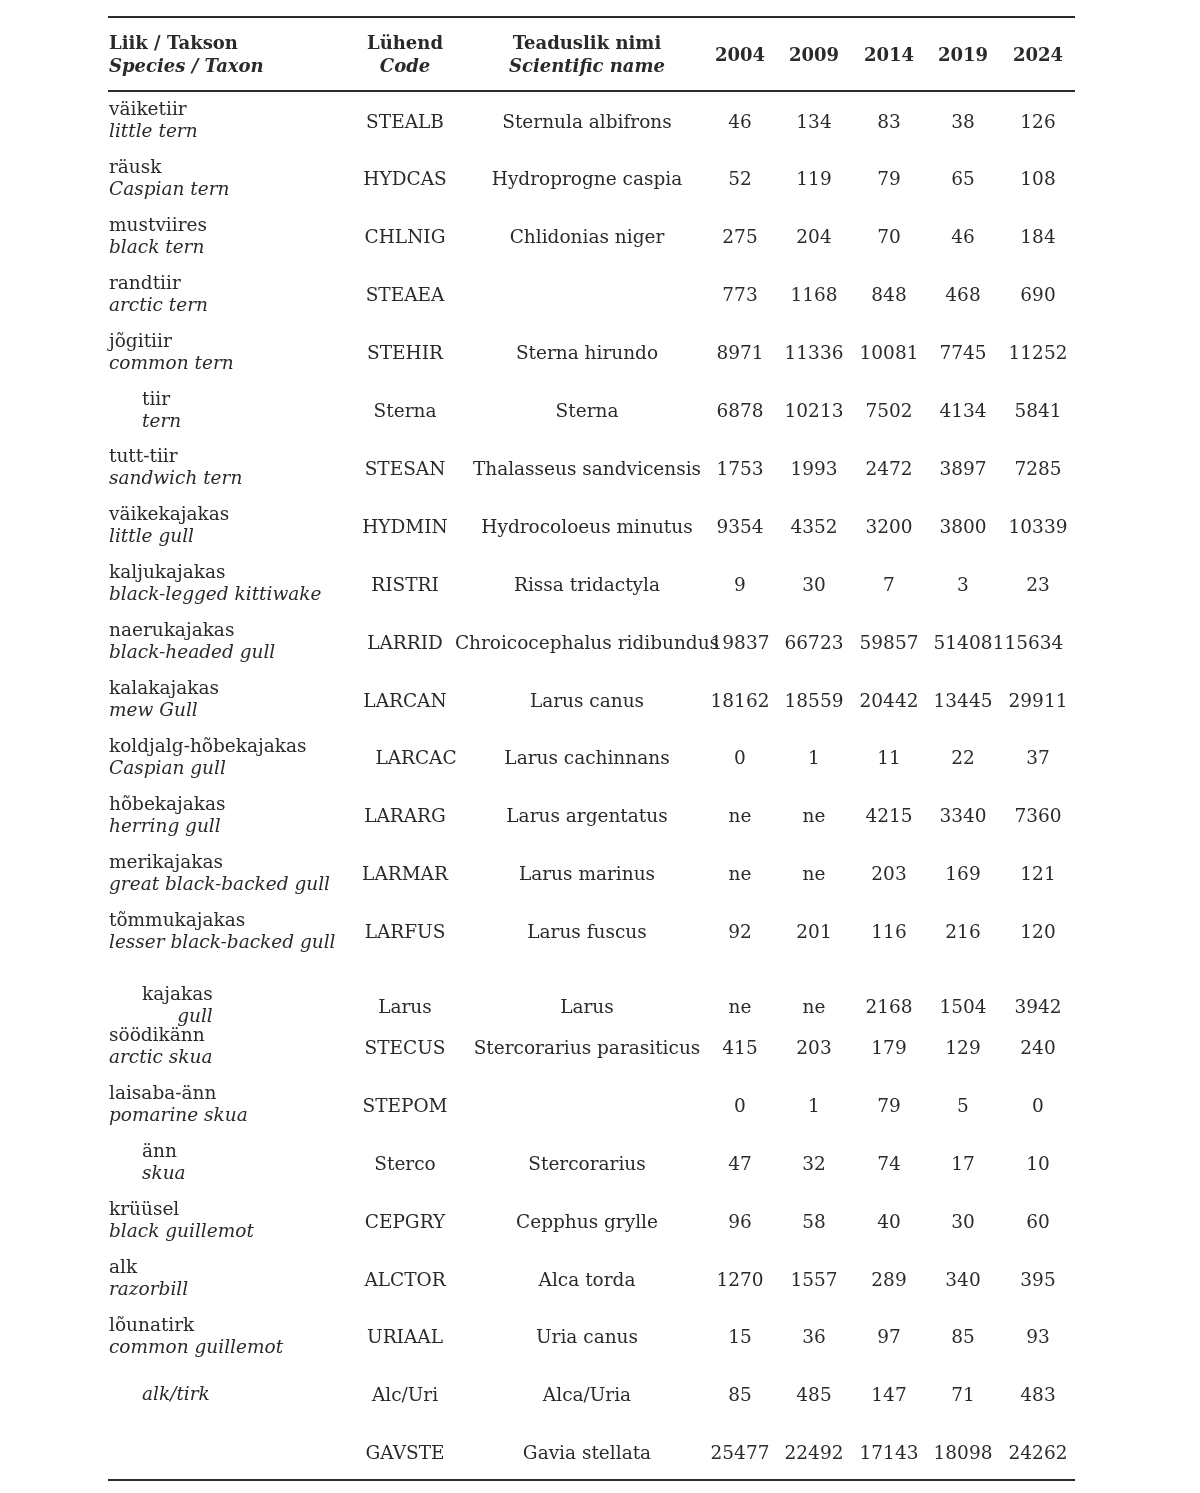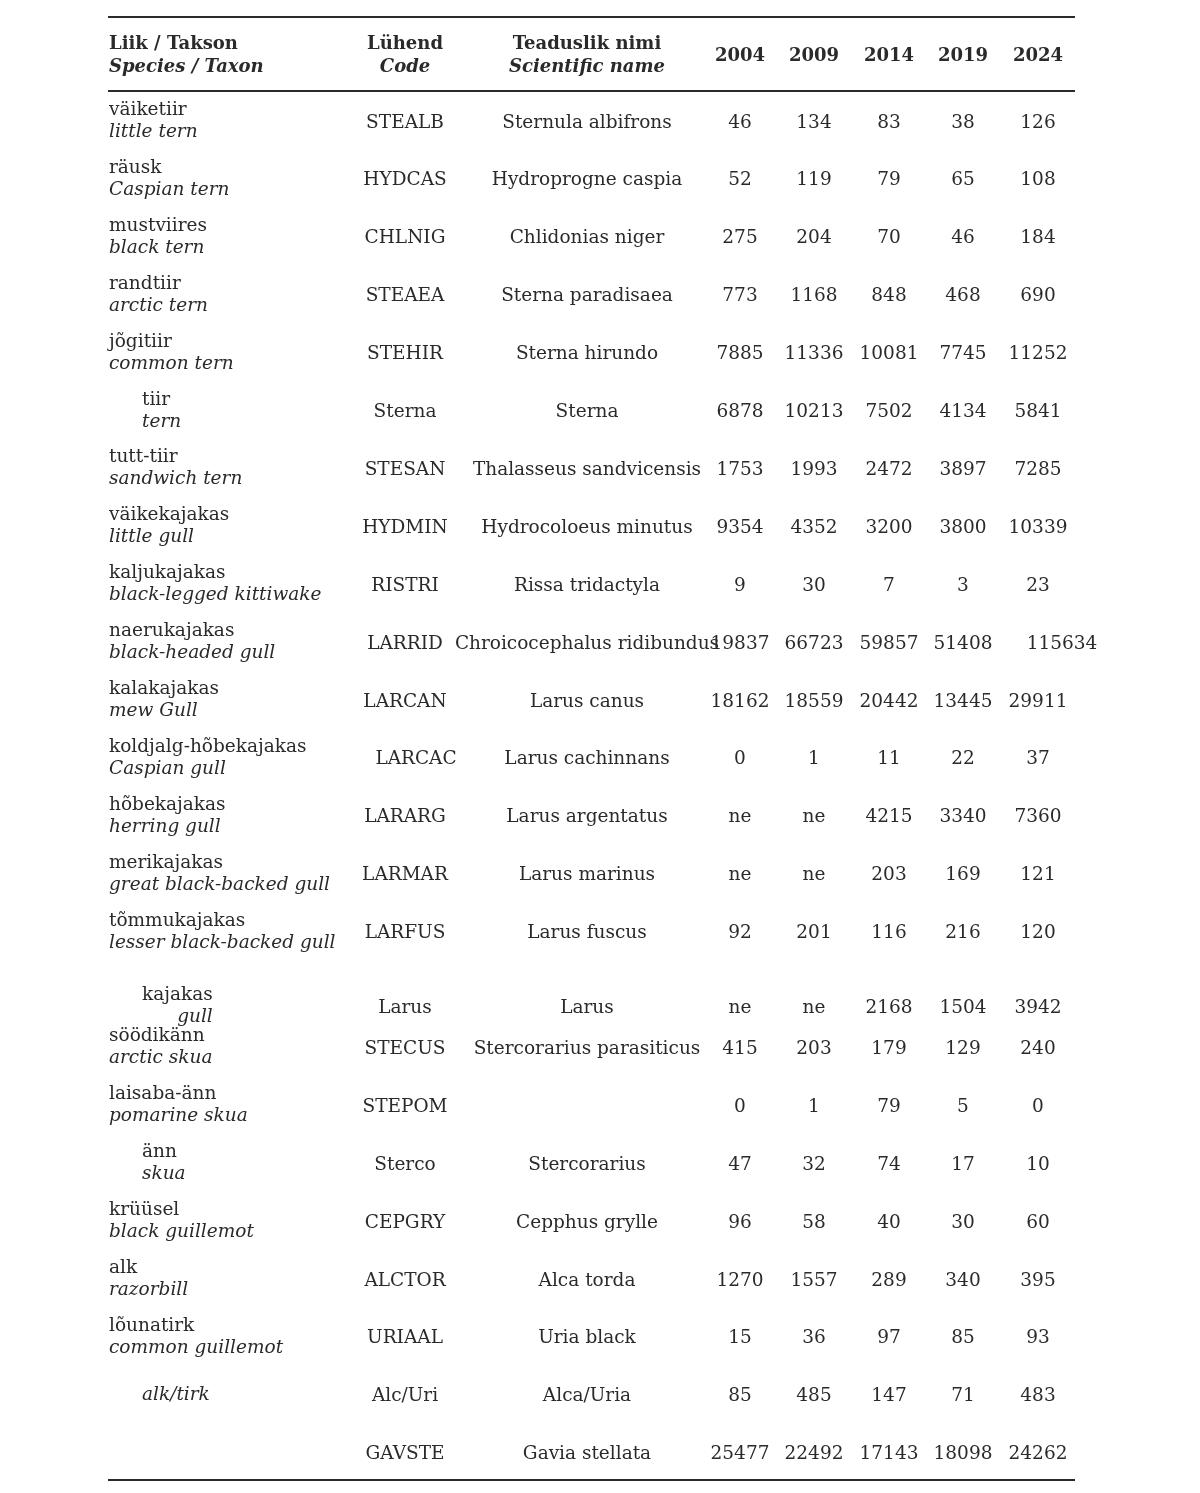--- a/index.html
+++ b/index.html
@@ -95,35 +95,34 @@
       <div class="cell" style="left: 889px;">70</div>
       <div class="cell" style="left: 963px;">46</div>
       <div class="cell" style="left: 1038px;">184</div>
     </div>
     <div class="row" style="top: 173.7px;">
       <div class="sp">
         <span class="est">randtiir</span>
         <span class="eng">arctic tern</span>
       </div>
       <div class="cell" style="left: 405px;">STEAEA</div>
-      <div class="cell it" style="left: 587px;">Sterna paradisaea</div>
       <div class="cell" style="left: 740px;">773</div>
       <div class="cell" style="left: 814px;">1168</div>
       <div class="cell" style="left: 889px;">848</div>
       <div class="cell" style="left: 963px;">468</div>
       <div class="cell" style="left: 1038px;">690</div>
     </div>
     <div class="row" style="top: 231.6px;">
       <div class="sp">
         <span class="est">jõgitiir</span>
         <span class="eng">common tern</span>
       </div>
       <div class="cell" style="left: 405px;">STEHIR</div>
       <div class="cell it" style="left: 587px;">Sterna hirundo</div>
-      <div class="cell" style="left: 740px;">7885</div>
+      <div class="cell" style="left: 740px;">8971</div>
       <div class="cell" style="left: 814px;">11336</div>
       <div class="cell" style="left: 889px;">10081</div>
       <div class="cell" style="left: 963px;">7745</div>
       <div class="cell" style="left: 1038px;">11252</div>
     </div>
     <div class="row" style="top: 289.5px;">
       <div class="sp indent">
         <span class="est">tiir</span>
         <span class="eng">tern</span>
       </div>
@@ -178,21 +177,21 @@
       <div class="sp">
         <span class="est">naerukajakas</span>
         <span class="eng">black-headed gull</span>
       </div>
       <div class="cell" style="left: 405px;">LARRID</div>
       <div class="cell it" style="left: 587px;">Chroicocephalus ridibundus</div>
       <div class="cell" style="left: 740px;">19837</div>
       <div class="cell" style="left: 814px;">66723</div>
       <div class="cell" style="left: 889px;">59857</div>
       <div class="cell" style="left: 963px;">51408</div>
-      <div class="cell" style="left: 1062px;">115634</div>
+      <div class="cell" style="left: 1028px;">115634</div>
     </div>
     <div class="row" style="top: 579px;">
       <div class="sp">
         <span class="est">kalakajakas</span>
         <span class="eng">mew Gull</span>
       </div>
       <div class="cell" style="left: 405px;">LARCAN</div>
       <div class="cell it" style="left: 587px;">Larus canus</div>
       <div class="cell" style="left: 740px;">18162</div>
       <div class="cell" style="left: 814px;">18559</div>
@@ -328,21 +327,21 @@
       <div class="cell" style="left: 889px;">289</div>
       <div class="cell" style="left: 963px;">340</div>
       <div class="cell" style="left: 1038px;">395</div>
     </div>
     <div class="row" style="top: 1215.9px;">
       <div class="sp">
         <span class="est">lõunatirk</span>
         <span class="eng">common guillemot</span>
       </div>
       <div class="cell" style="left: 405px;">URIAAL</div>
-      <div class="cell it" style="left: 587px;">Uria black</div>
+      <div class="cell it" style="left: 587px;">Uria canus</div>
       <div class="cell" style="left: 740px;">15</div>
       <div class="cell" style="left: 814px;">36</div>
       <div class="cell" style="left: 889px;">97</div>
       <div class="cell" style="left: 963px;">85</div>
       <div class="cell" style="left: 1038px;">93</div>
     </div>
     <div class="row" style="top: 1273.8px;">
       <div class="sp indent only-eng">
         <span class="eng">alk/tirk</span>
       </div>

